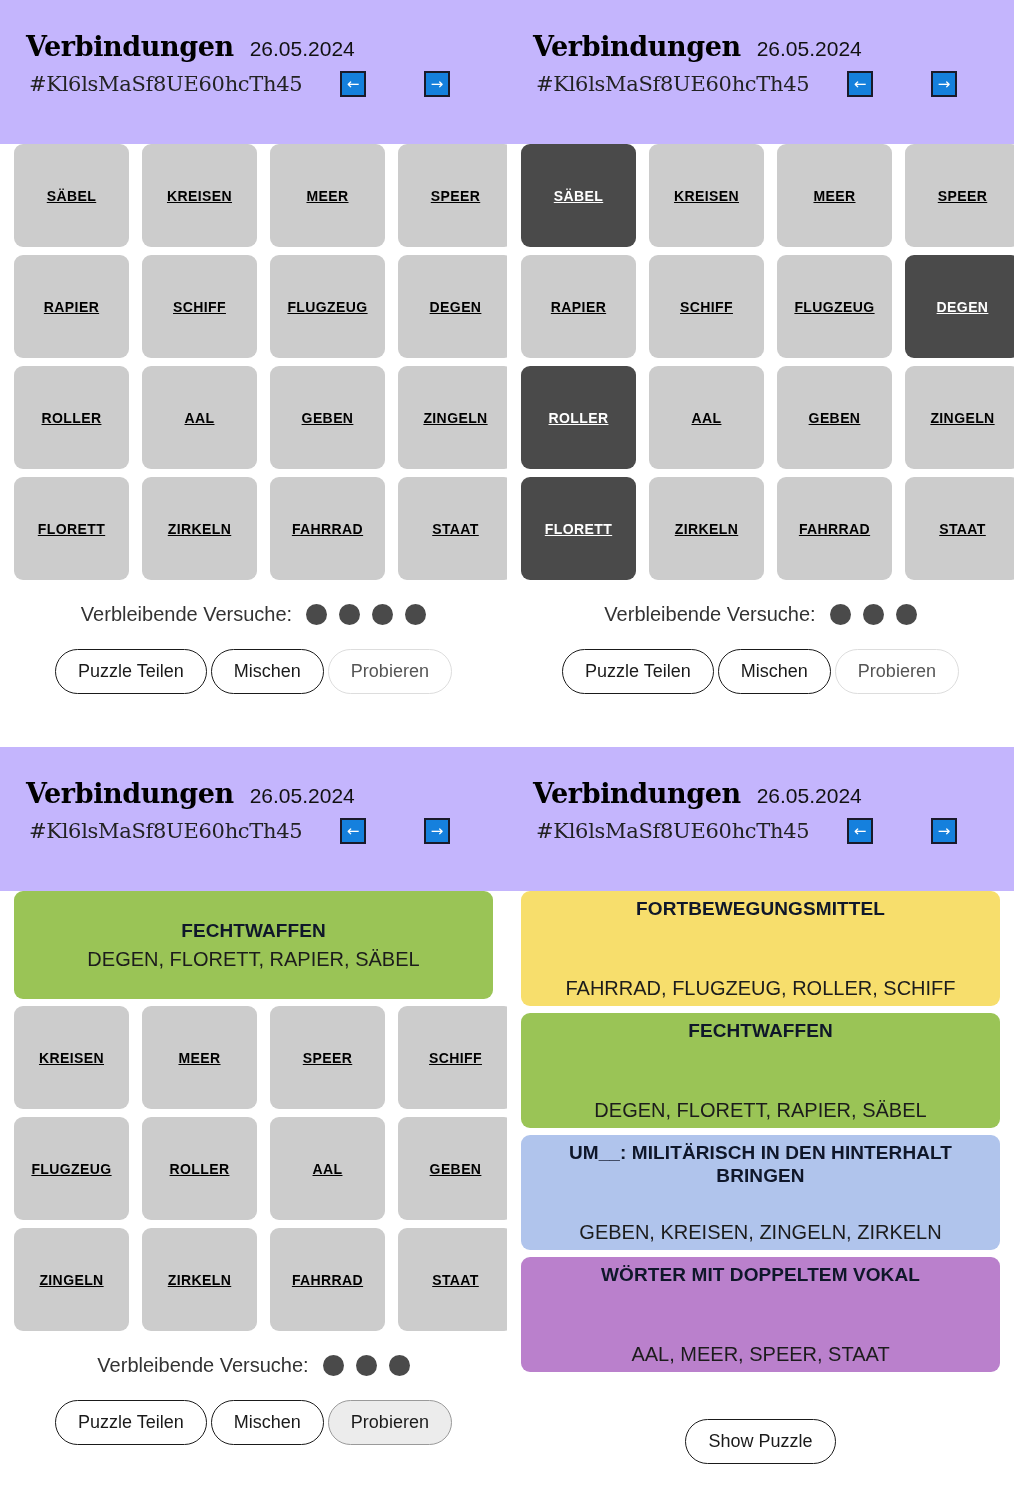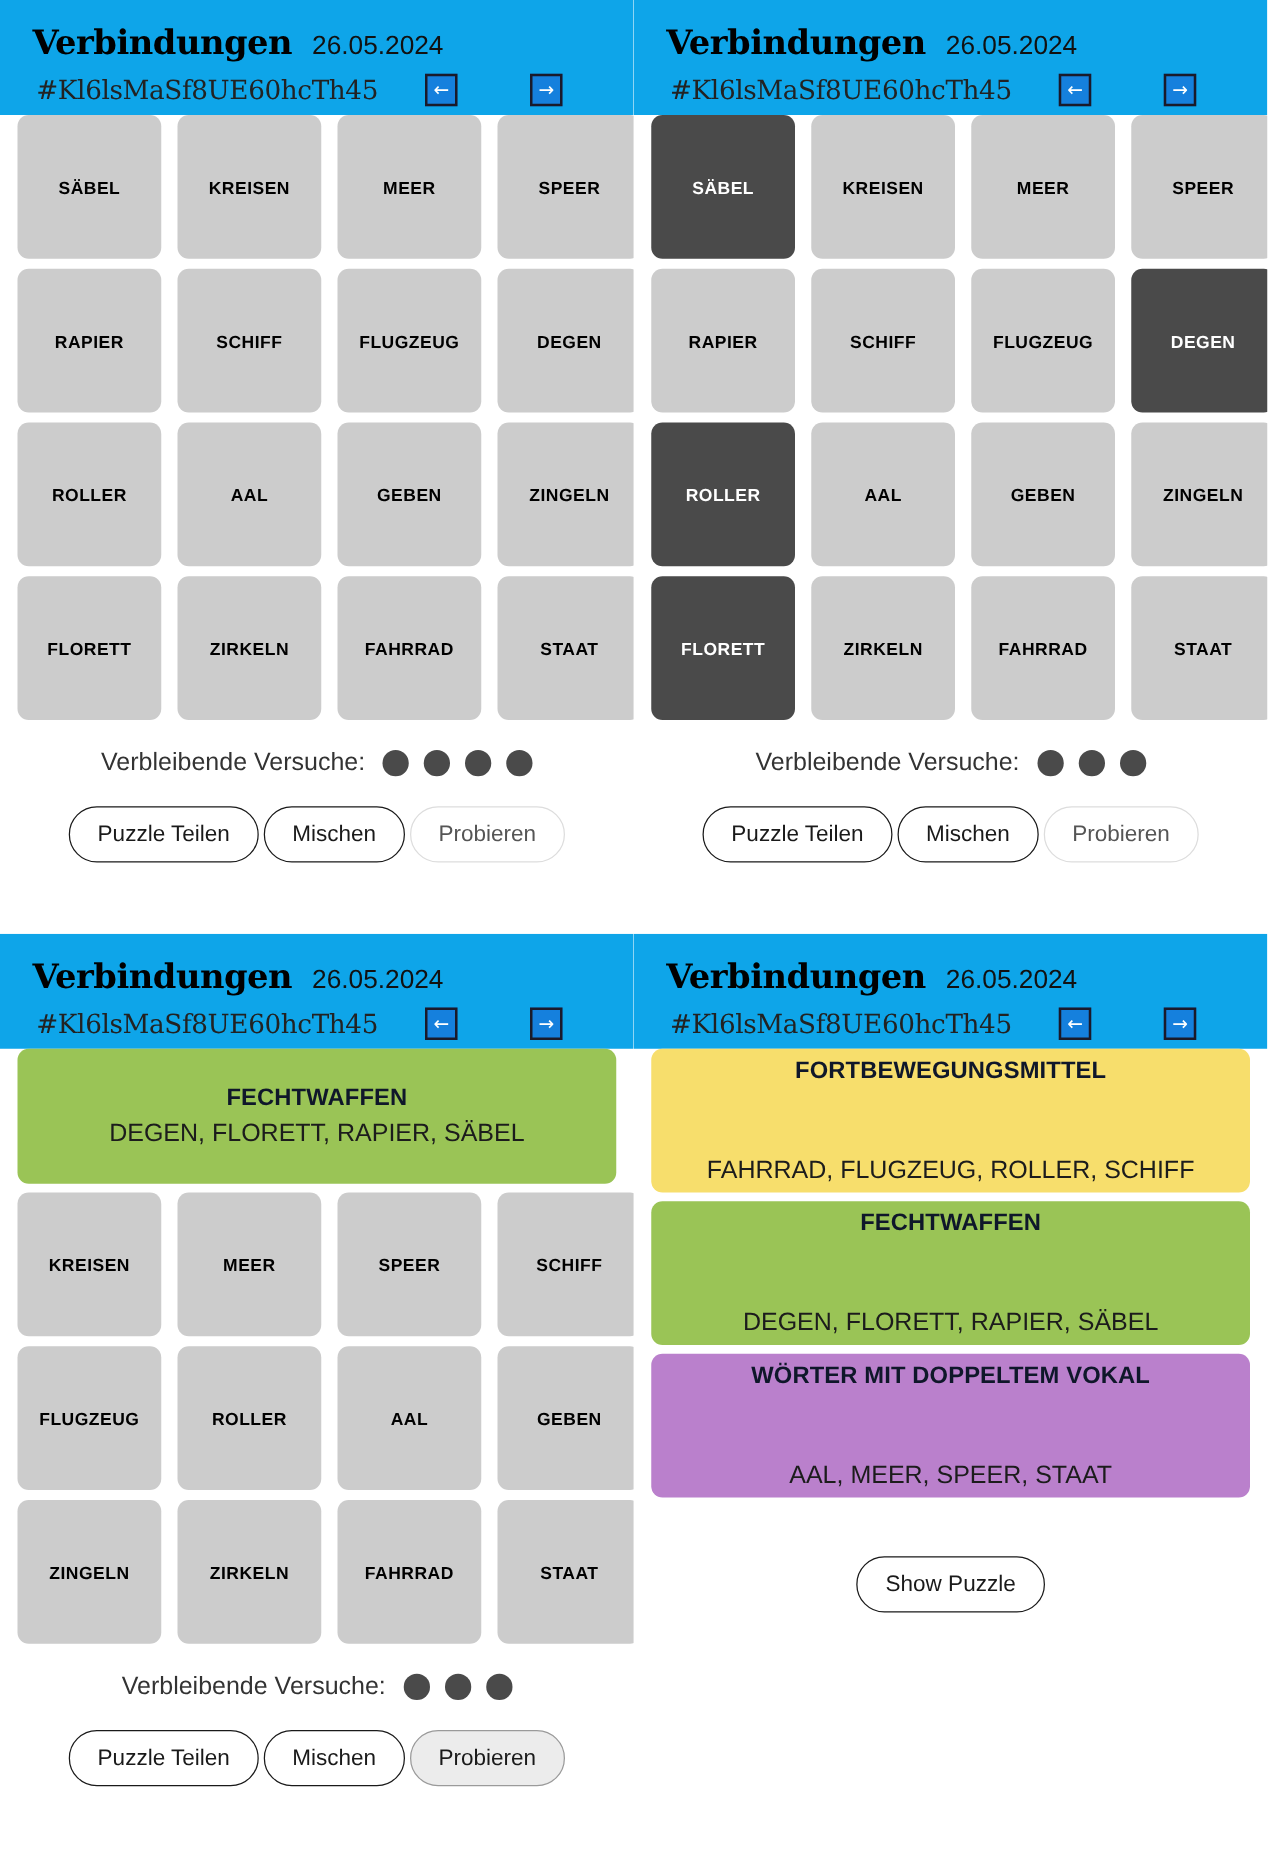--- a/index.html
+++ b/index.html
@@ -28,23 +28,23 @@
     overflow: hidden;
   }
   .panel.p1 { left: 0;   top: 0; }
   .panel.p2 { left: 507px; top: 0; }
   .panel.p3 { left: 0;   top: 747px; }
   .panel.p4 { left: 507px; top: 747px; }
 
   
   .hdr {
     position: relative;
-    height: 92px;
-    background: #0ea5e9;
-    padding: 21px 0 0 0;
+    height: 144px;
+    background: #c4b5fd;
+    padding: 33px 0 0 0;
   }
   .hdr-line1 {
     display: flex;
     align-items: baseline;
     padding-left: 26px;
   }
   .hdr-title {
     font-family: "DejaVu Serif", serif;
     font-weight: bold;
     font-size: 27px;
@@ -129,32 +129,33 @@
     line-height: 1.2;
   }
 
   
   .grid {
     display: grid;
     grid-template-columns: repeat(4, 115px);
     gap: 8px 13px;
   }
   .tile {
-    height: 115px;
+    height: 103px;
     border-radius: 9px;
     background: #cccccc;
     color: #000000;
     display: flex;
     align-items: center;
     justify-content: center;
     font-size: 14px;
     font-weight: bold;
     letter-spacing: 0.4px;
     cursor: pointer;
     user-select: none;
+    text-decoration: underline;
   }
   .tile.selected {
     background: #4a4a4a;
     color: #ffffff;
   }
 
   
   .attempts {
     display: flex;
     align-items: center;
@@ -376,20 +377,24 @@
     <div class="body">
       <div>
           <div class="cat cat-h4" style="background: rgb(247, 222, 108);">
             <div class="cat-title">FORTBEWEGUNGSMITTEL</div>
             <div class="cat-words">FAHRRAD, FLUGZEUG, ROLLER, SCHIFF</div>
           </div>
           <div class="cat cat-h4" style="background: rgb(154, 196, 86);">
             <div class="cat-title">FECHTWAFFEN</div>
             <div class="cat-words">DEGEN, FLORETT, RAPIER, SÄBEL</div>
           </div>
+          <div class="cat cat-h4" style="background: rgb(176, 196, 236);">
+            <div class="cat-title">UM__: MILITÄRISCH IN DEN HINTERHALT BRINGEN</div>
+            <div class="cat-words">GEBEN, KREISEN, ZINGELN, ZIRKELN</div>
+          </div>
           <div class="cat cat-h4" style="background: rgb(186, 128, 204);">
             <div class="cat-title">WÖRTER MIT DOPPELTEM VOKAL</div>
             <div class="cat-words">AAL, MEER, SPEER, STAAT</div>
           </div>
         </div>
       <div class="results-wrap">
         <button class="pill">Show Puzzle</button>
       </div>
     </div>
   </div>

